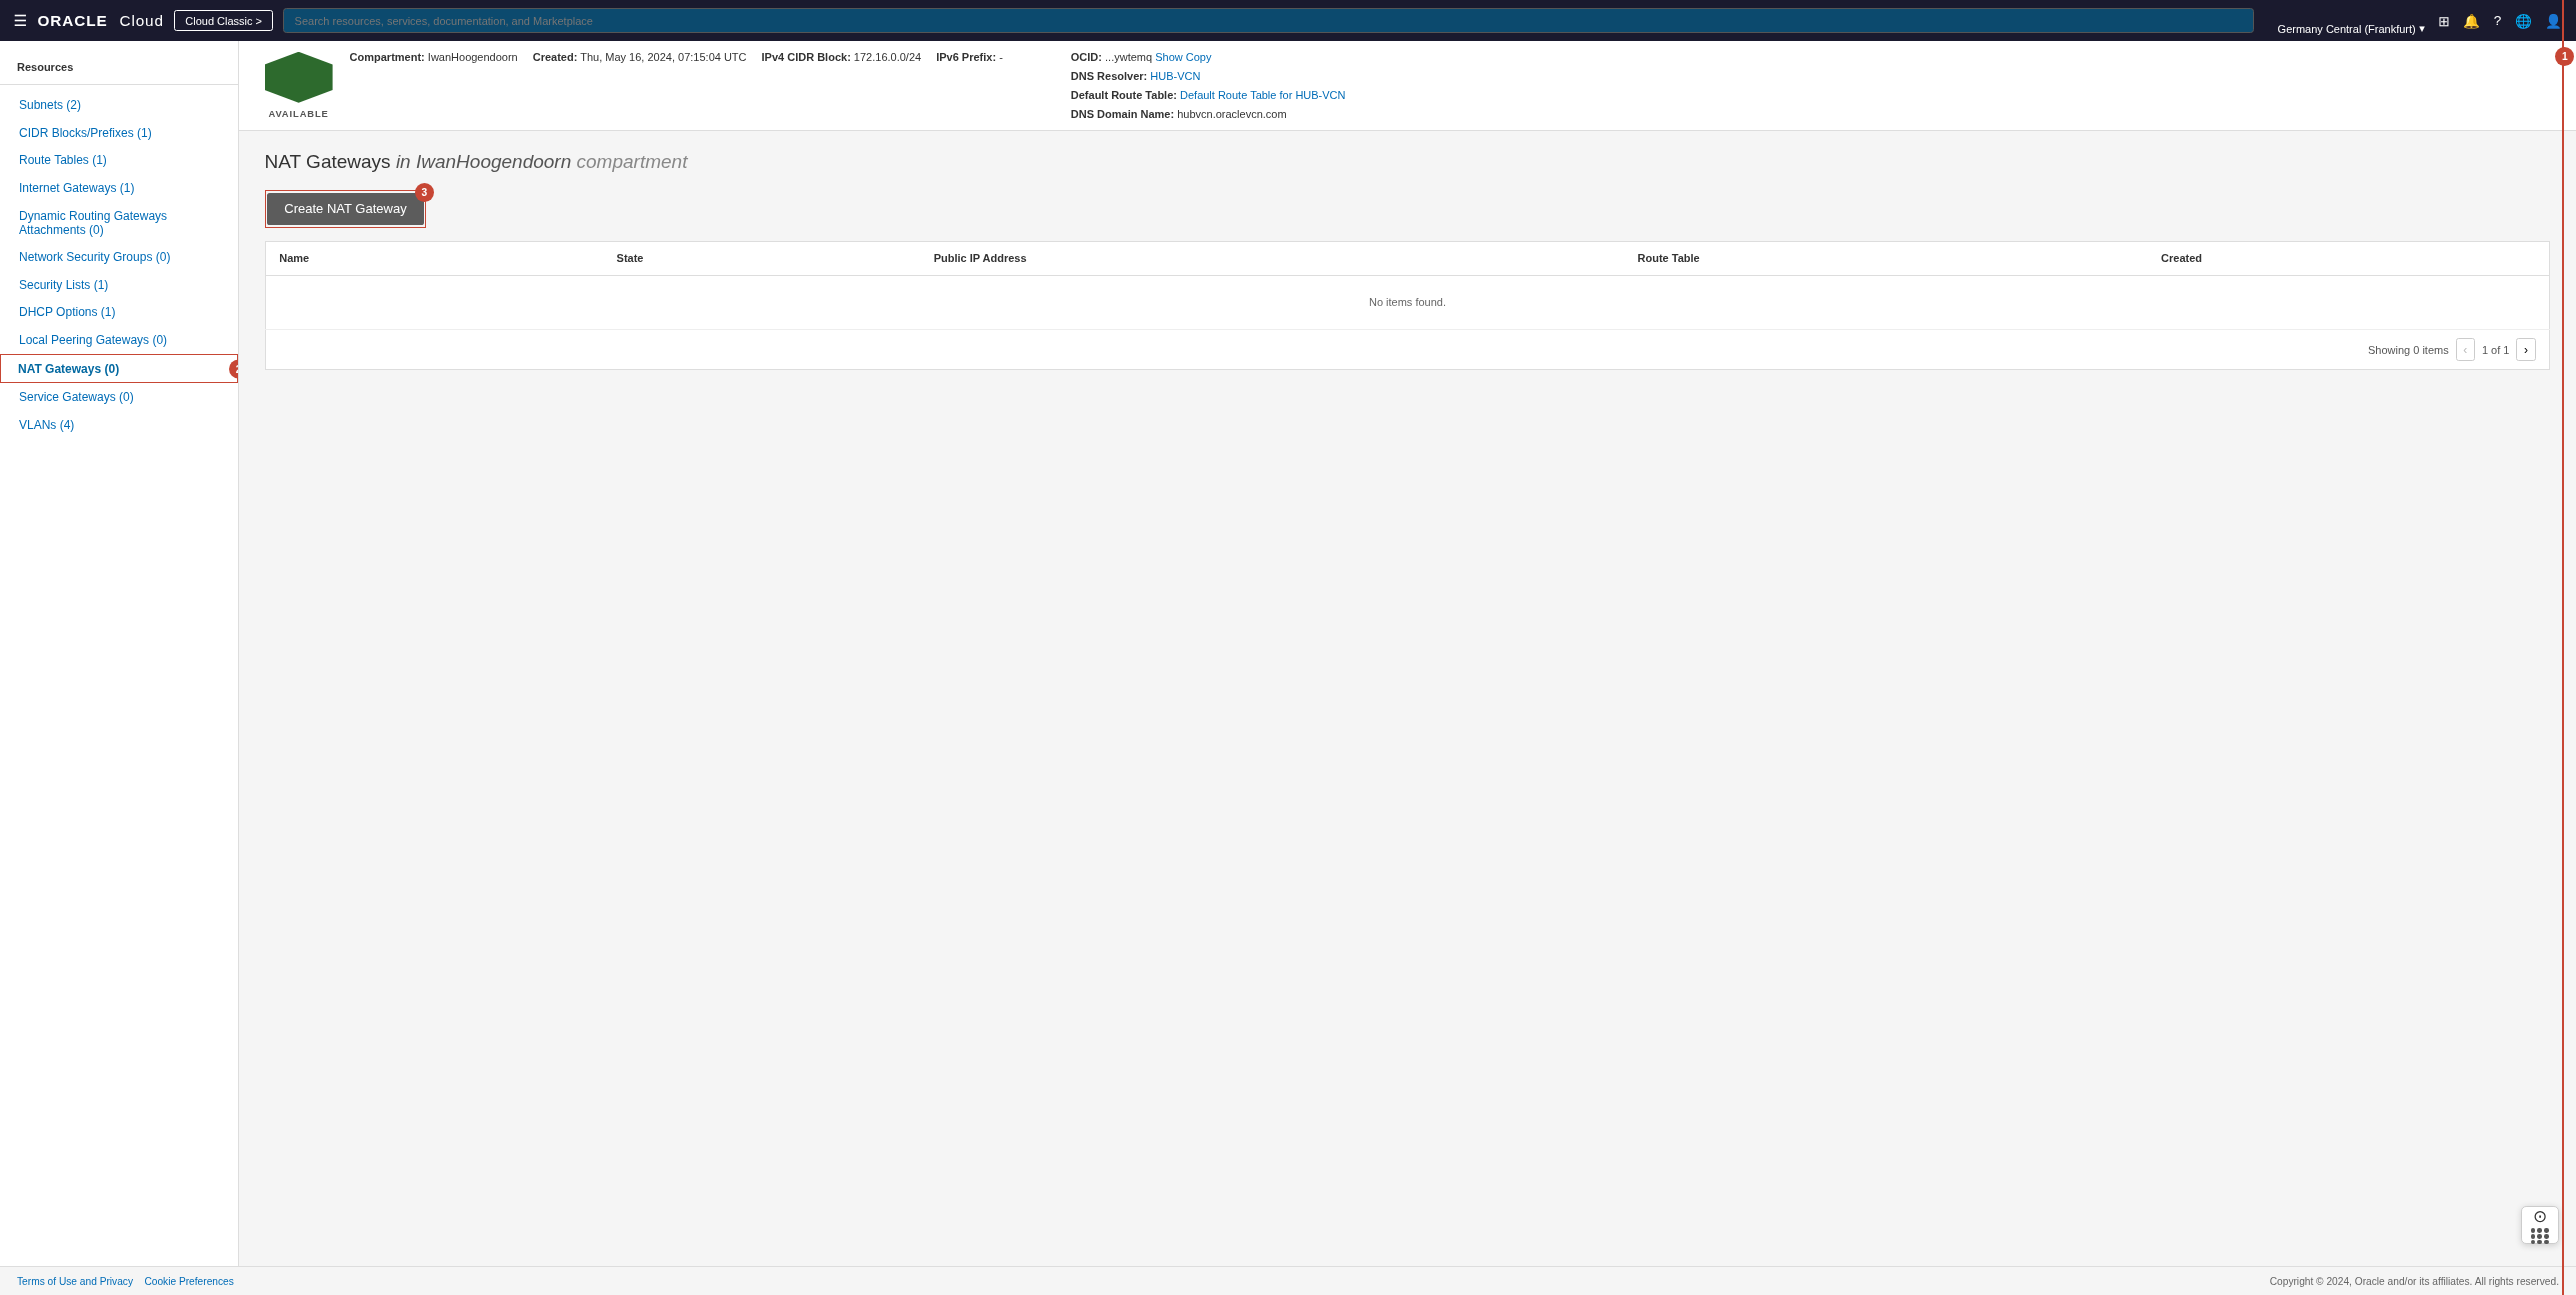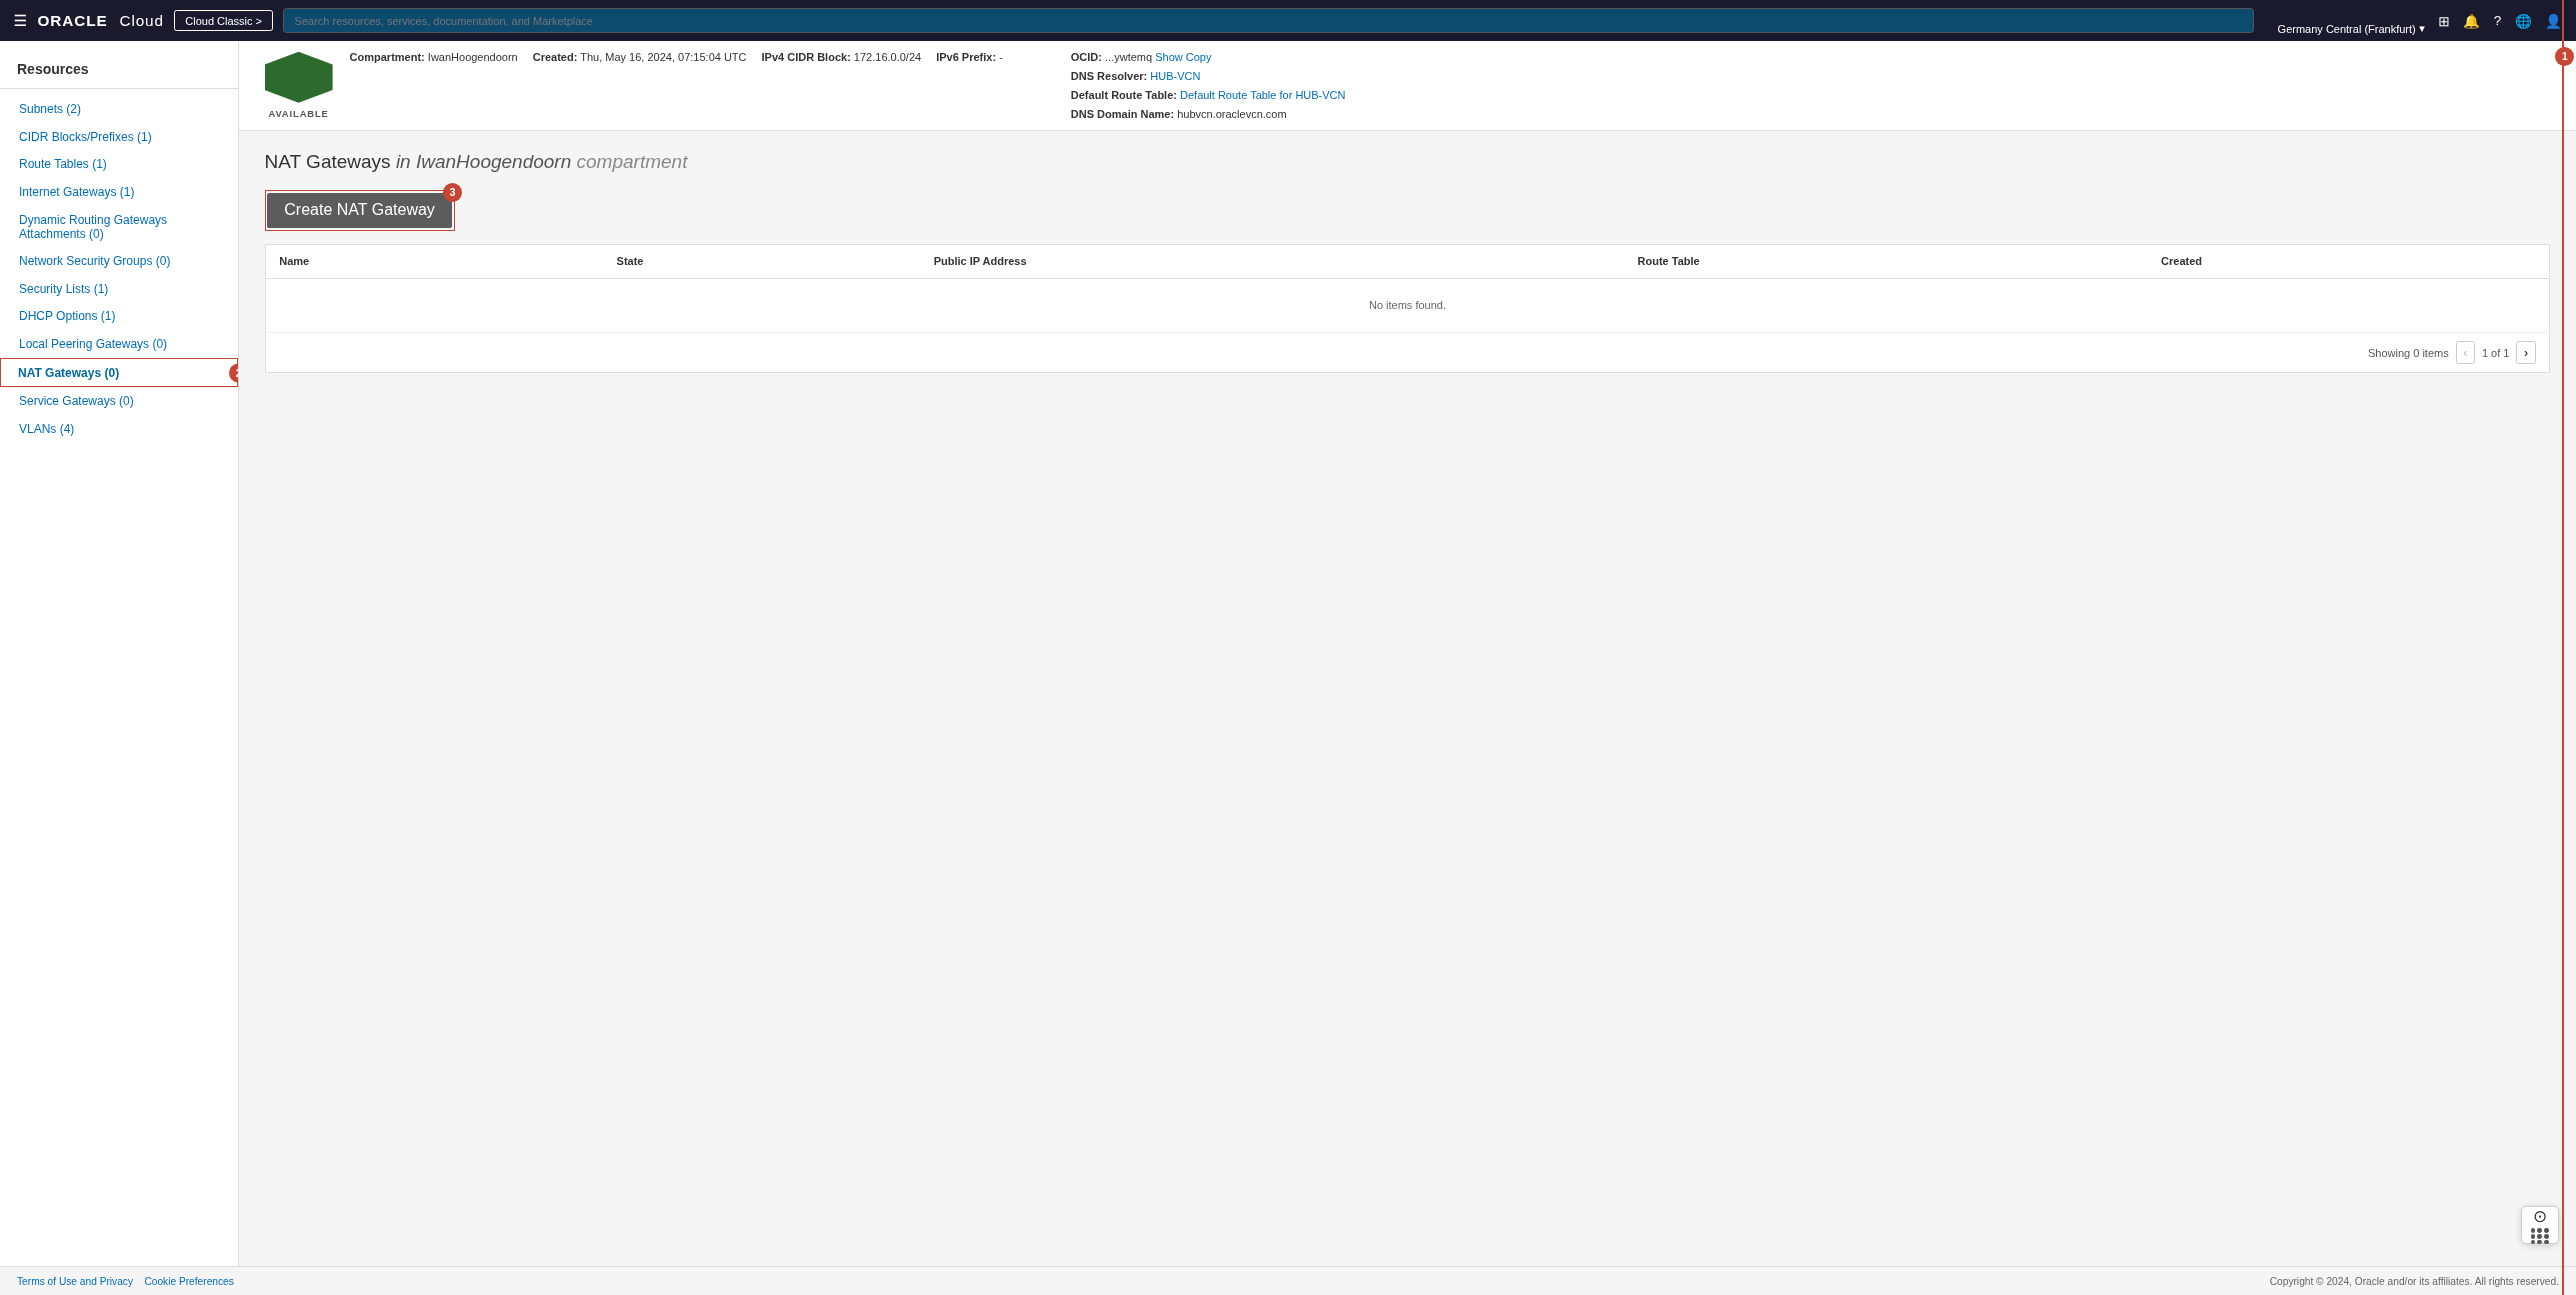--- a/index.html
+++ b/index.html
@@ -41,21 +41,21 @@
     }
     .nav-right { display: flex; align-items: center; gap: 13.6px; margin-left: 13.6px; }
     .region-selector { color: #fff; font-size: 11px; cursor: pointer; display: flex; align-items: center; gap: 3.4px; margin-top: 16px; }
     .nav-icon { color: #fff; font-size: 13.6px; cursor: pointer; }
 
     
     .main-layout { display: flex; flex: 1; overflow: hidden; }
 
     
     .sidebar { width: 239px; background: #fff; border-right: 0.9px solid #ddd; padding: 13.6px 0; overflow-y: auto; flex-shrink: 0; }
-    .sidebar-section-title { font-size: 14px; font-weight: 600; color: #333; padding: 6.8px 17px 10.2px; border-bottom: 0.9px solid #ddd; margin-bottom: 6.8px; }
+    .sidebar-section-title { font-size: 11px; font-weight: 600; color: #333; padding: 6.8px 17px 10.2px; border-bottom: 0.9px solid #ddd; margin-bottom: 6.8px; }
     .sidebar-item {
       padding: 6.8px 17px;
       color: #006cb7;
       font-size: 12px;
       cursor: pointer;
       text-decoration: none;
       display: block;
       border-left: 2.6px solid transparent;
     }
     .sidebar-item.active {
@@ -79,21 +79,21 @@
     .nat-title { font-size: 19px; font-weight: 300; color: #333; margin-bottom: 17px; }
     .nat-title em { font-style: italic; color: #555; }
     .nat-title .compartment { font-style: italic; color: #888; font-weight: 300; }
 
     .create-btn-wrapper { position: relative; display: inline-block; margin-bottom: 13.6px; }
     .create-nat-btn {
       background: #5c5c5c;
       color: #fff;
       border: none;
       padding: 8.5px 17px;
-      font-size: 16px;
+      font-size: 13px;
       cursor: pointer;
       border-radius: 2.6px;
       border: 1.7px solid #c74634;
     }
 
     
     .badge {
       position: absolute;
       background: #c74634;
       color: #fff;

